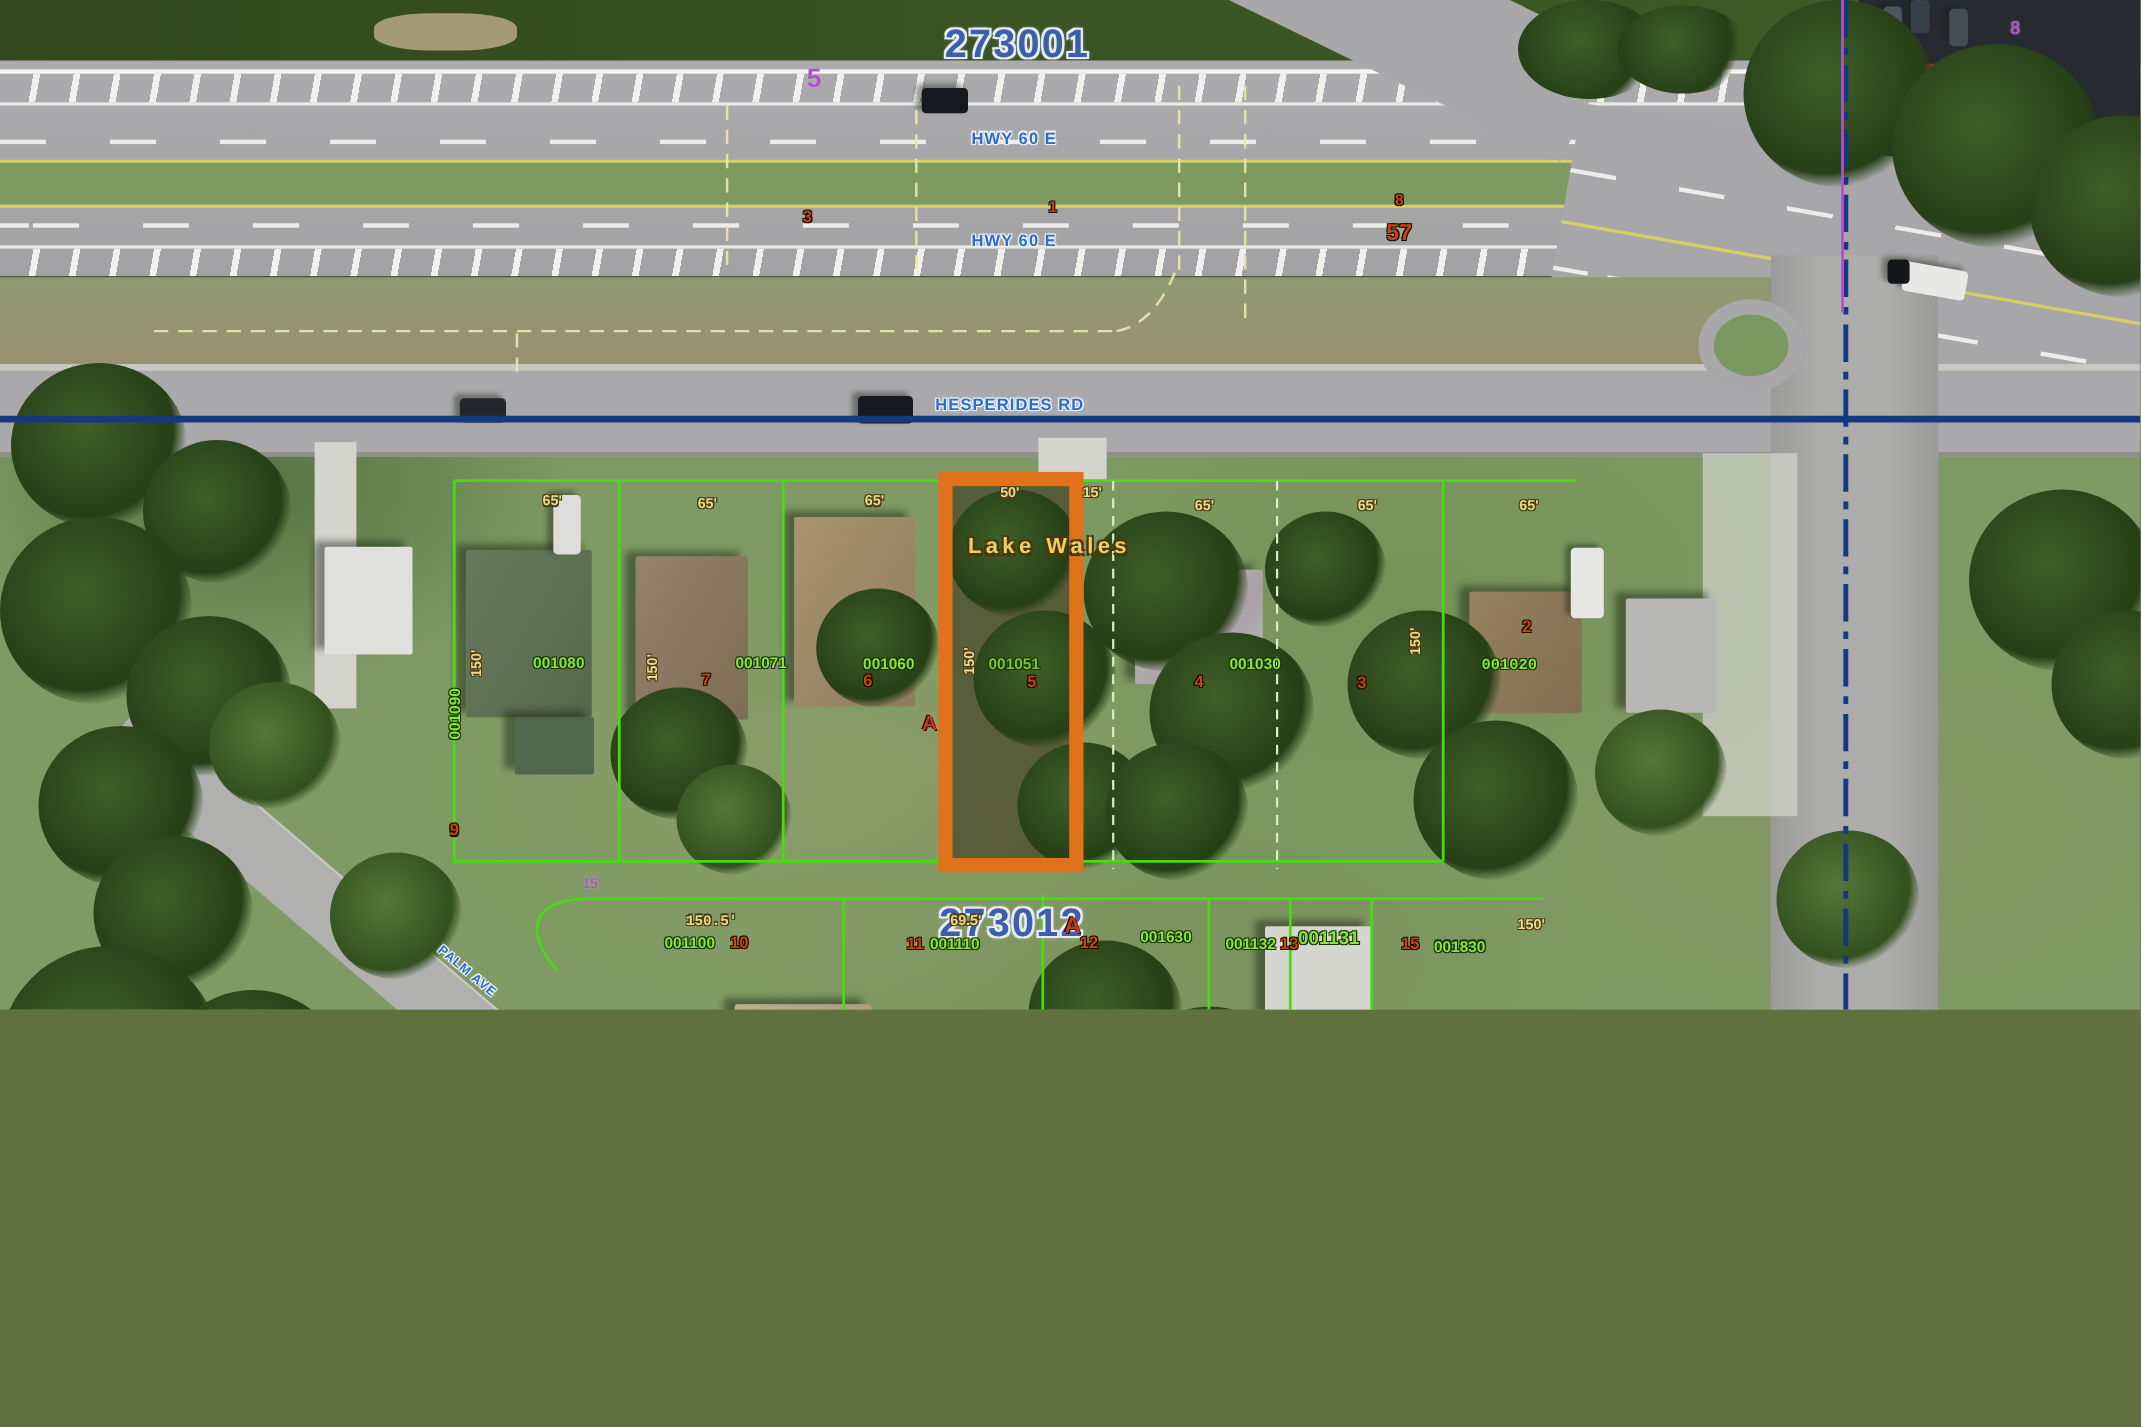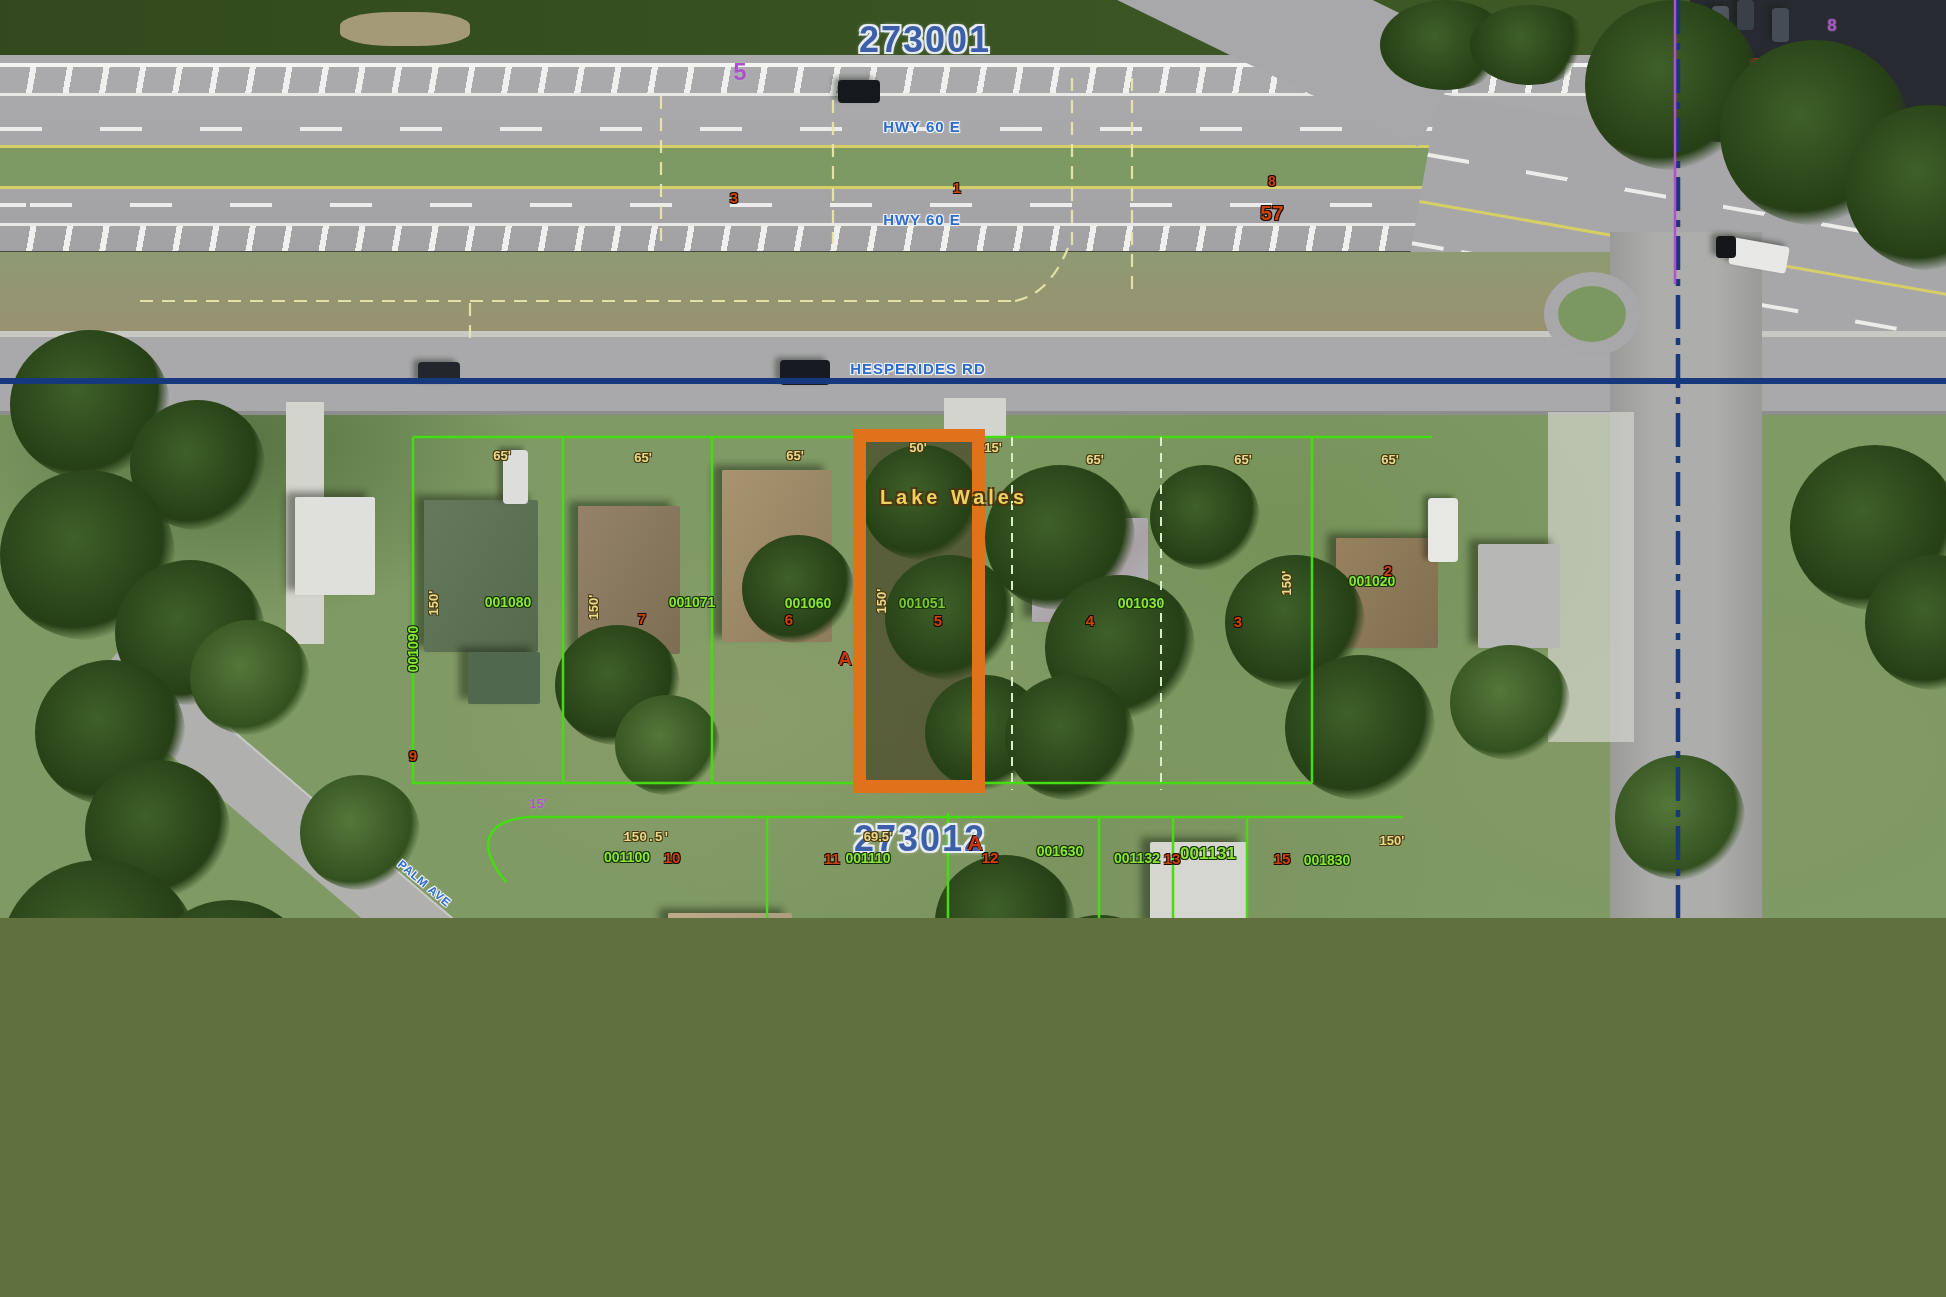--- a/index.html
+++ b/index.html
@@ -213,21 +213,21 @@
   <div class="lbl rd" style="left:424px;top:884px;font-size:11.5px;transform:translate(-50%,-50%) rotate(40deg);">PALM AVE</div>
 
   <div class="lbl city" style="left:954px;top:497px;">Lake Wales</div>
 
   <div class="lbl g rot" style="left:413px;top:649px;">001090</div>
   <div class="lbl g" style="left:508px;top:602px;">001080</div>
   <div class="lbl g" style="left:683px;top:602px;padding-left:18px;">001071</div>
   <div class="lbl g" style="left:808px;top:603px;">001060</div>
   <div class="lbl g" style="left:922px;top:603px;color:#7ec432;">001051</div>
   <div class="lbl g" style="left:1141px;top:603px;">001030</div>
-  <div class="lbl g" style="left:1372px;top:581px;">001020</div>
+  <div class="lbl g" style="left:1372px;top:605px;font-family:Liberation Mono, monospace;">001020</div>
 
   <div class="lbl g" style="left:627px;top:857px;">001100</div>
   <div class="lbl g" style="left:868px;top:858px;">001110</div>
   <div class="lbl g" style="left:1060px;top:851px;">001630</div>
   <div class="lbl g" style="left:1137px;top:858px;">001132</div>
   <div class="lbl g" style="left:1208px;top:853px;font-size:17px;">001131</div>
   <div class="lbl g" style="left:1327px;top:860px;">001830</div>
 
   <div class="lbl y" style="left:502px;top:455px;">65'</div>
   <div class="lbl y" style="left:643px;top:457px;">65'</div>

